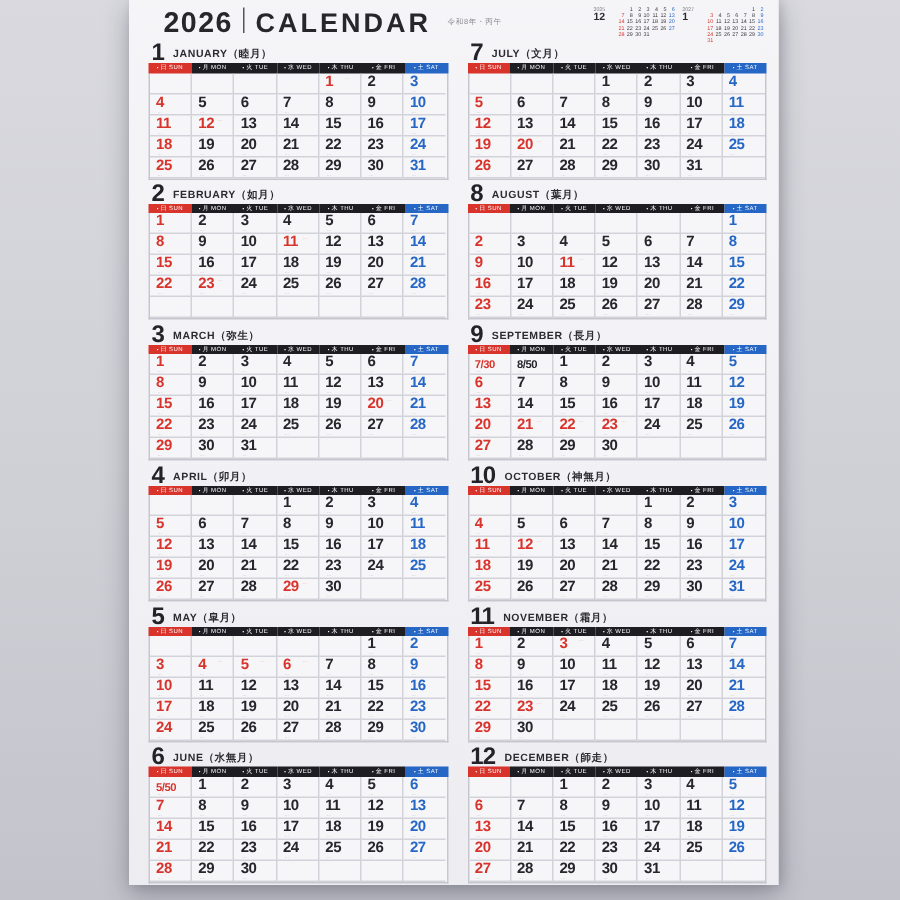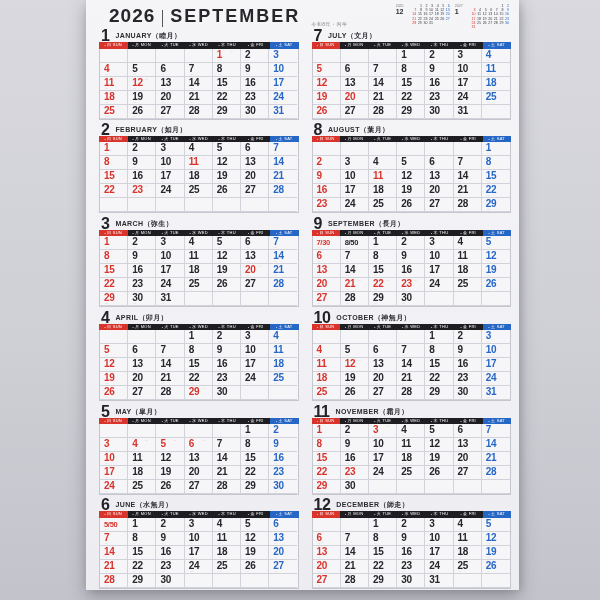--- a/index.html
+++ b/index.html
@@ -9,21 +9,21 @@
     background:linear-gradient(180deg,#d9d9df 0%,#cfcfd6 55%,#c3c3cb 100%);
   }
   .poster{
     position:absolute;left:86px;top:0;width:433px;height:590px;
     background:linear-gradient(180deg,#f5f5f8 0%,#f1f1f5 60%,#ececf1 100%);
     box-shadow:0 6px 16px rgba(40,40,55,.35), 2px 0 6px rgba(40,40,55,.12);
     padding:2px 8px 2px 13px;box-sizing:border-box;
   }
   
   .hdr{position:relative;height:26px;}
-  .title-wrap{position:absolute;left:10px;top:3px;display:flex;align-items:flex-end;gap:7px;}
+  .title-wrap{position:absolute;left:10px;top:3px;display:flex;align-items:flex-start;gap:7px;}
   .yr{font-size:19px;font-weight:bold;color:#26262b;letter-spacing:1px;}
   .tdiv{width:1px;height:17px;background:#55555c;}
   .ttl{font-size:18px;font-weight:bold;color:#26262b;letter-spacing:2px;}
   .sub{font-size:5px;color:#8a8a90;margin-left:4px;margin-top:6px;letter-spacing:.5px;}
   .minis{position:absolute;right:2px;top:2px;display:flex;gap:5px;}
   .mini{display:flex;gap:2px;}
   .mini-lab{width:13px;text-align:left;}
   .mini-year{font-size:3.5px;color:#7a7a80;display:block;line-height:4px;}
   .mini-num{font-size:7px;font-weight:bold;color:#2b2b30;display:block;line-height:7px;}
   .mini-grid{display:grid;grid-template-columns:repeat(7,5.6px);grid-auto-rows:4.2px;}
@@ -57,21 +57,21 @@
   .footer-note{position:absolute;right:10px;bottom:0px;font-size:3.5px;color:#9a9aa2;letter-spacing:1px;}
 </style>
 </head>
 <body>
 
 <div class="poster">
   <div class="hdr">
     <div class="title-wrap">
       <span class="yr">2026</span>
       <span class="tdiv"></span>
-      <span class="ttl">SEPTEMBER</span>
+      <span class="ttl">CALENDAR</span>
       <span class="sub">令和8年・丙午</span>
     </div>
     <div class="minis">
         <div class="mini">
           <div class="mini-lab">
             <span class="mini-year">2025</span>
             <span class="mini-num">12</span>
           </div>
           <div class="mini-grid">
             <span class="sun"></span>

